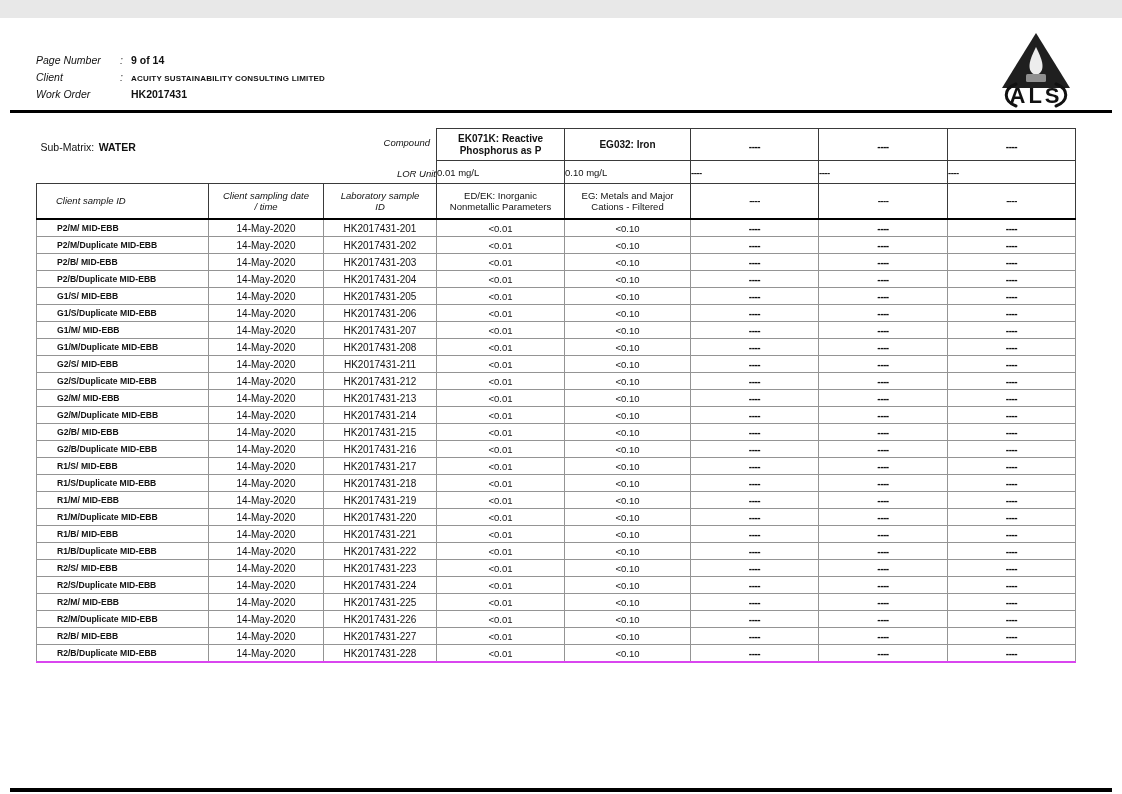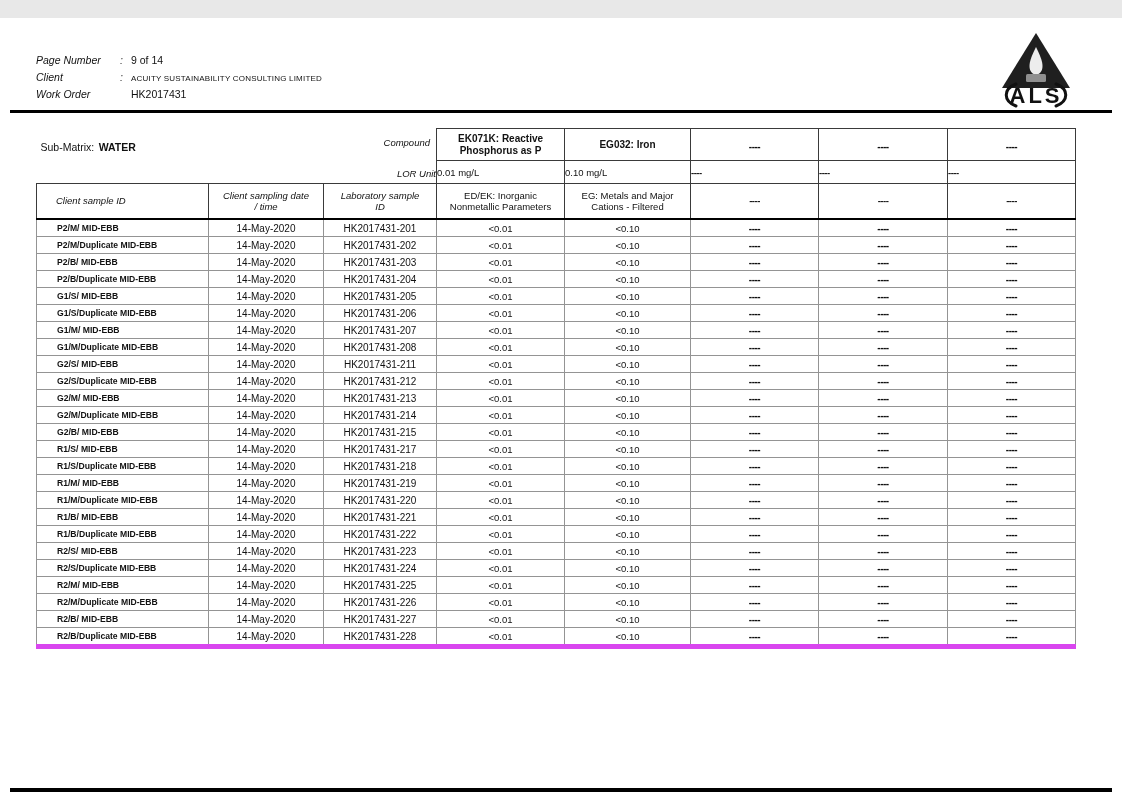--- a/index.html
+++ b/index.html
@@ -7,21 +7,21 @@
     position:relative; width:1122px; height:794px; background:#ffffff;
     font-family:"Liberation Sans","DejaVu Sans",sans-serif; color:#111;
     overflow:hidden; margin:18px auto;
   }
 
   
   .hdr { position:absolute; left:36px; top:36px; }
   .hdr-row { display:flex; align-items:baseline; height:17px; font-size:10.5px; }
   .hdr-label { width:84px; font-style:italic; }
   .hdr-colon { width:11px; font-style:italic; color:#333; }
-  .hdr-value { font-weight:normal; white-space:nowrap; }
+  .hdr-value { font-weight:bold; white-space:nowrap; }
   .hdr-value.small { font-size:8px; letter-spacing:.2px; }
 
   .rule { position:absolute; left:10px; width:1102px; background:#000; }
   .rule-top { top:92px; height:3px; }
   .rule-bottom { top:770px; height:4px; }
 
   .logo { position:absolute; left:986px; top:12px; }
 
   
   table.results {
@@ -48,21 +48,21 @@
   td.cunit { font-size:9.5px; text-align:left; }
 
   tr.band-c td { border:1px solid #3a3a3a; border-bottom:2.5px solid #000;
                  font-size:9.5px; text-align:center; line-height:11.5px; white-space:pre-line; }
   tr.band-c td.lefth { text-align:left; padding-left:19px; }
   tr.band-c td.ital { font-style:italic; }
 
   tr.body td { border:1px solid #949494; font-size:10px; text-align:center; line-height:15px; }
   tr.body td.sid { text-align:left; padding-left:20px; font-weight:bold; font-size:8.6px; }
   tr.body td.val { font-size:9.5px; }
-  tr.body:last-child td { border-bottom:5px solid #d946ef; }
+  tr.body:last-child td { border-bottom:2px solid #d946ef; }
 
   .dash { font-weight:bold; letter-spacing:-.5px; font-size:9.5px; text-align:center; }
   td.cname.dash { padding-top:5px; }
 </style>
 </head>
 <body>
 
 <div class="page">
 
   <div class="hdr">
@@ -270,20 +270,30 @@
     <td class="sid">G2/B/ MID-EBB</td>
     <td>14-May-2020</td>
     <td>HK2017431-215</td>
     <td class="val">&lt;0.01</td>
     <td class="val">&lt;0.10</td>
     <td class="dash">----</td>
     <td class="dash">----</td>
     <td class="dash">----</td>
   </tr>
         <tr class="body">
+    <td class="sid">G2/B/Duplicate MID-EBB</td>
+    <td>14-May-2020</td>
+    <td>HK2017431-216</td>
+    <td class="val">&lt;0.01</td>
+    <td class="val">&lt;0.10</td>
+    <td class="dash">----</td>
+    <td class="dash">----</td>
+    <td class="dash">----</td>
+  </tr>
+        <tr class="body">
     <td class="sid">R1/S/ MID-EBB</td>
     <td>14-May-2020</td>
     <td>HK2017431-217</td>
     <td class="val">&lt;0.01</td>
     <td class="val">&lt;0.10</td>
     <td class="dash">----</td>
     <td class="dash">----</td>
     <td class="dash">----</td>
   </tr>
         <tr class="body">

